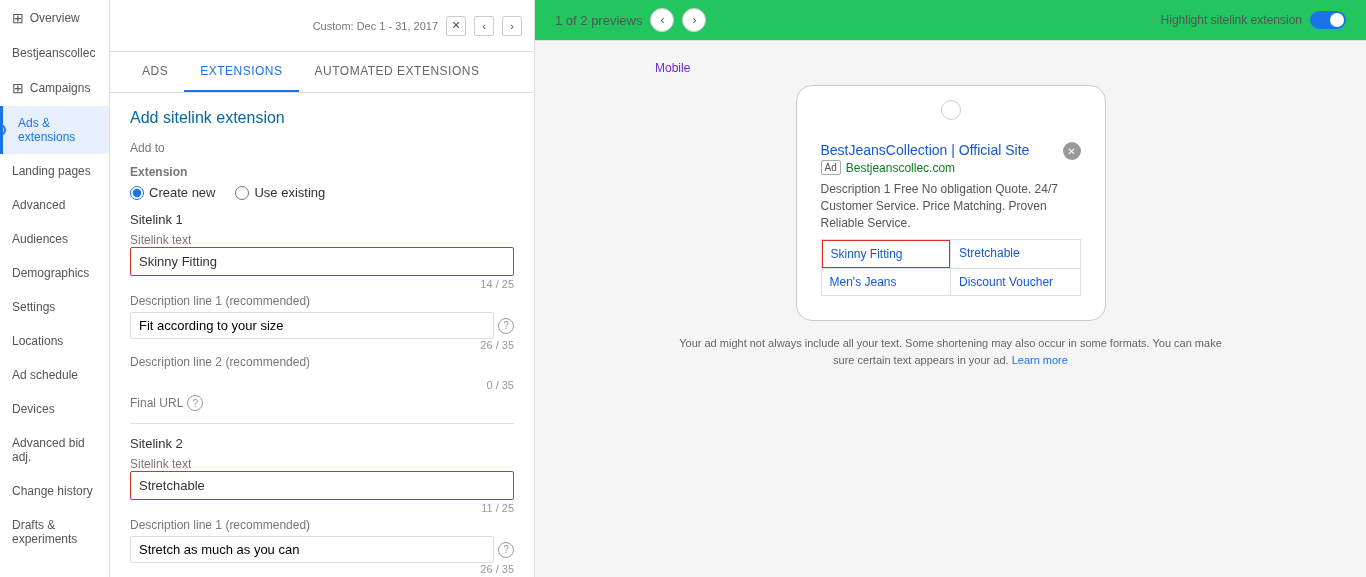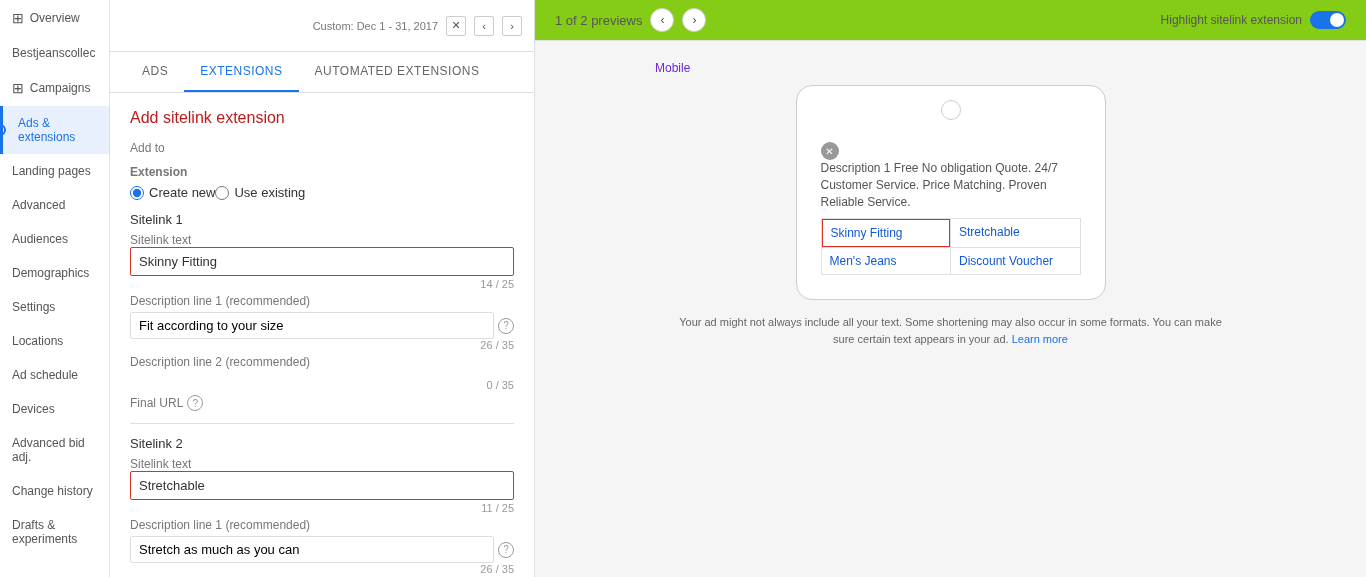--- a/index.html
+++ b/index.html
@@ -84,31 +84,31 @@
     }
     .tab.active { color: #1a73e8; border-bottom: 2px solid #1a73e8; font-weight: 400; }
 
     
     .form-area {
       flex: 1;
       overflow-y: auto;
       padding: 16px 20px;
     }
 
-    .form-title { font-size: 16px; font-weight: 400; color: #b91c1c; margin-bottom: 14px; }
+    .form-title { font-size: 16px; font-weight: 400; color: #0369a1; margin-bottom: 14px; }
     .form-label { font-size: 12px; color: #777; }
 
     .add-to-row { display: flex; align-items: center; gap: 8px; margin-bottom: 10px; }
     .add-to-label { font-size: 12px; color: #777; }
     .add-to-value { font-size: 13px; color: #333; }
     .dropdown-arrow { font-size: 10px; color: #555; cursor: pointer; }
 
     .extension-row { margin-bottom: 12px; }
     .extension-label { font-size: 12px; color: #777; margin-bottom: 6px; font-weight: bold; }
-    .radio-group { display: flex; gap: 0; align-items: center; }
+    .radio-group { display: flex; gap: 20px; align-items: center; }
     .radio-item { display: flex; align-items: center; gap: 5px; font-size: 13px; cursor: pointer; }
     .radio-input { width: 14px; height: 14px; accent-color: #1a73e8; }
 
     .sitelink-section { margin-bottom: 12px; }
     .sitelink-title { font-size: 13px; color: #333; margin-bottom: 6px; }
 
     .text-input-container {
       border: 1px solid #ddd;
       border-radius: 2px;
       padding: 6px 8px;
@@ -168,21 +168,21 @@
       display: flex;
       flex-direction: column;
       overflow: hidden;
     }
 
     .preview-header {
       display: flex;
       align-items: center;
       justify-content: space-between;
       padding: 8px 20px;
-      background: #84cc16;
+      background: #22c55e;
       border-bottom: 1px solid #e0e0e0;
     }
     .preview-nav { display: flex; align-items: center; gap: 8px; }
     .preview-counter { font-size: 13px; color: #555; }
     .nav-btn {
       width: 24px;
       height: 24px;
       border: 1px solid #ccc;
       border-radius: 50%;
       background: #fff;
@@ -497,20 +497,27 @@
     </div>
 
     <div class="preview-area">
       <div class="device-label">Mobile</div>
 
       <div class="phone-mockup">
         <div class="phone-notch"></div>
 
         <div class="ad-card">
           <div style="display:flex; justify-content:space-between; align-items:flex-start;">
+            <div>
+              <div class="ad-title">BestJeansCollection | Official Site</div>
+              <div class="ad-url-row">
+                <span class="ad-badge">Ad</span>
+                <span class="ad-url">Bestjeanscollec.com</span>
+              </div>
+            </div>
             <div class="close-btn" style="position:relative;top:0;right:0;">✕</div>
           </div>
           <div class="ad-desc">Description 1 Free No obligation Quote. 24/7 Customer Service. Price Matching. Proven Reliable Service.</div>
 
           <div class="sitelinks-grid">
             <div class="sitelink-cell highlighted-cell">Skinny Fitting</div>
             <div class="sitelink-cell">Stretchable</div>
             <div class="sitelink-cell">Men's Jeans</div>
             <div class="sitelink-cell">Discount Voucher</div>
           </div>

